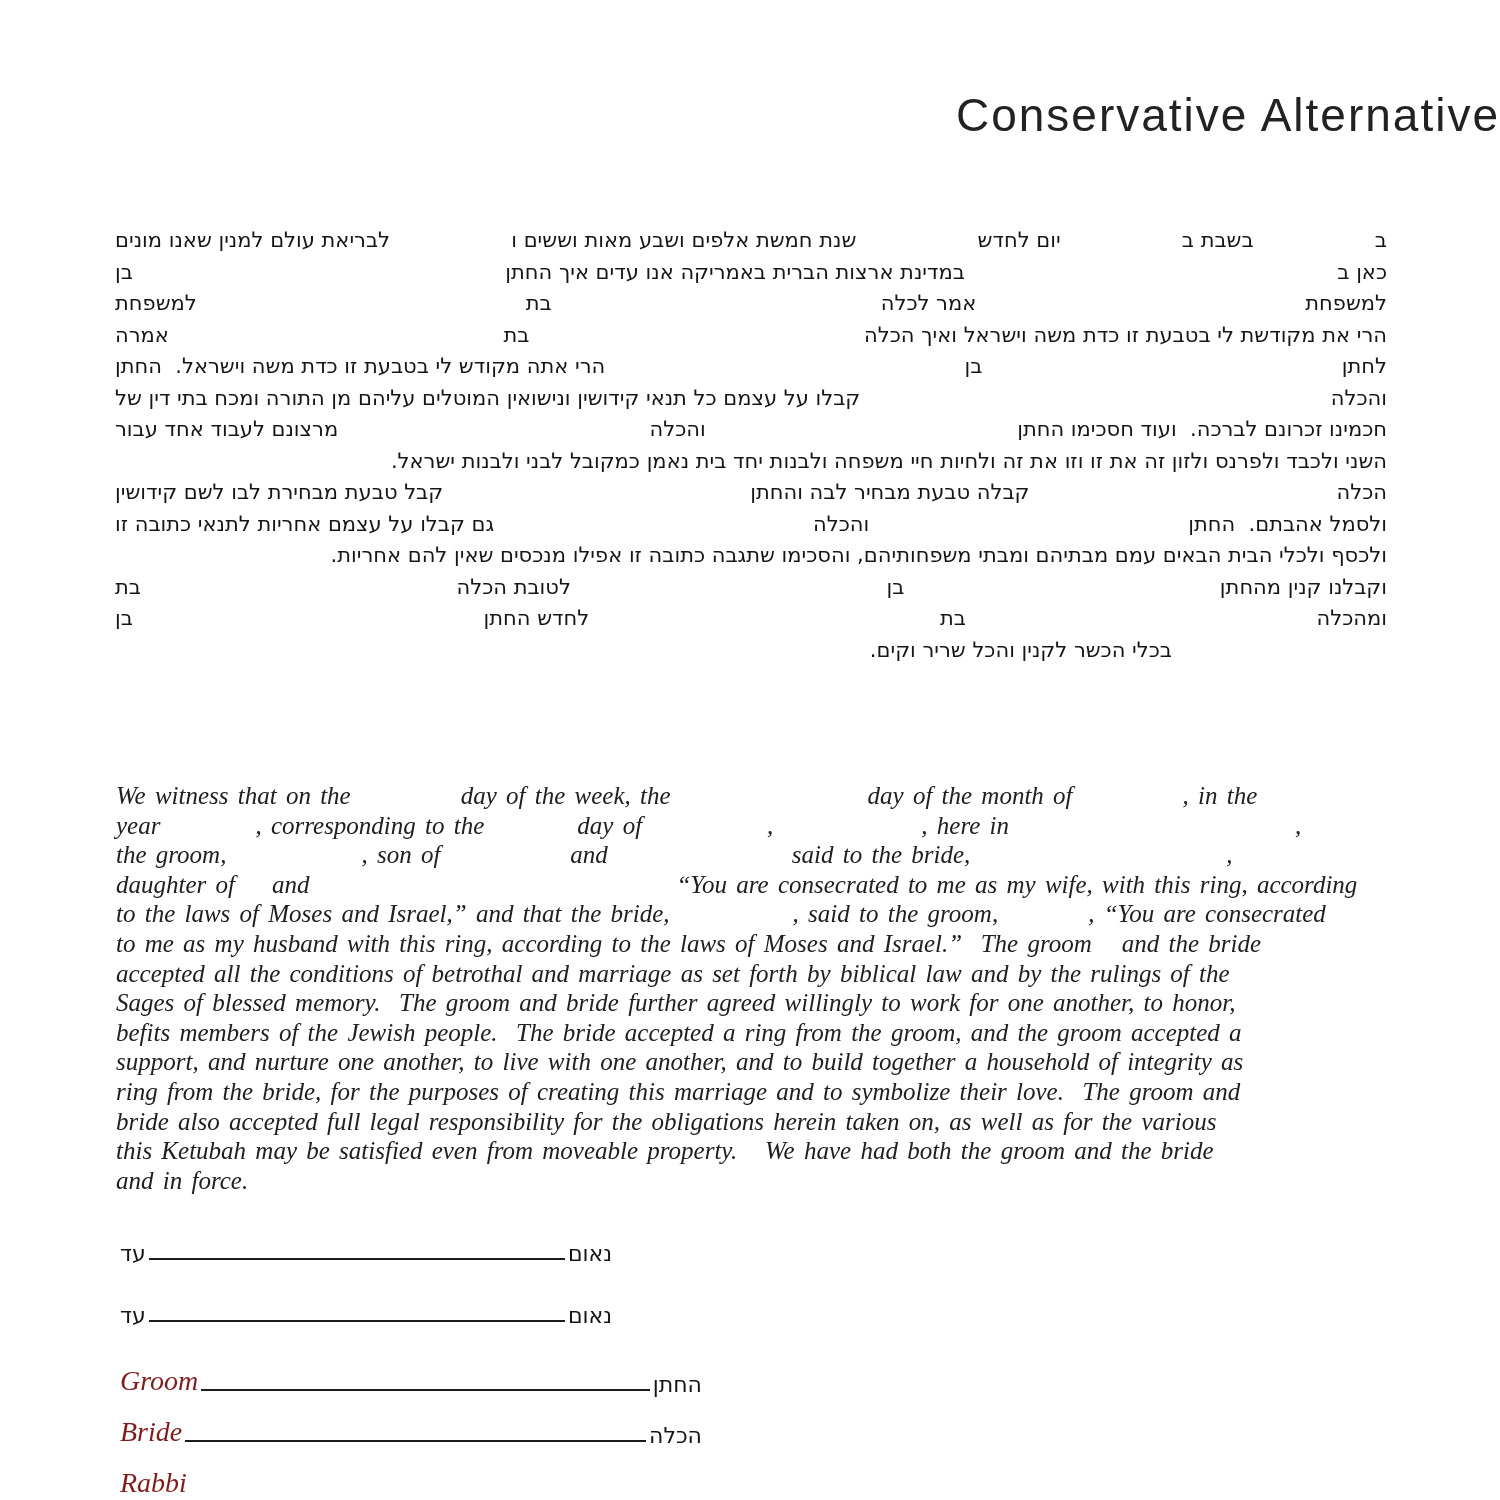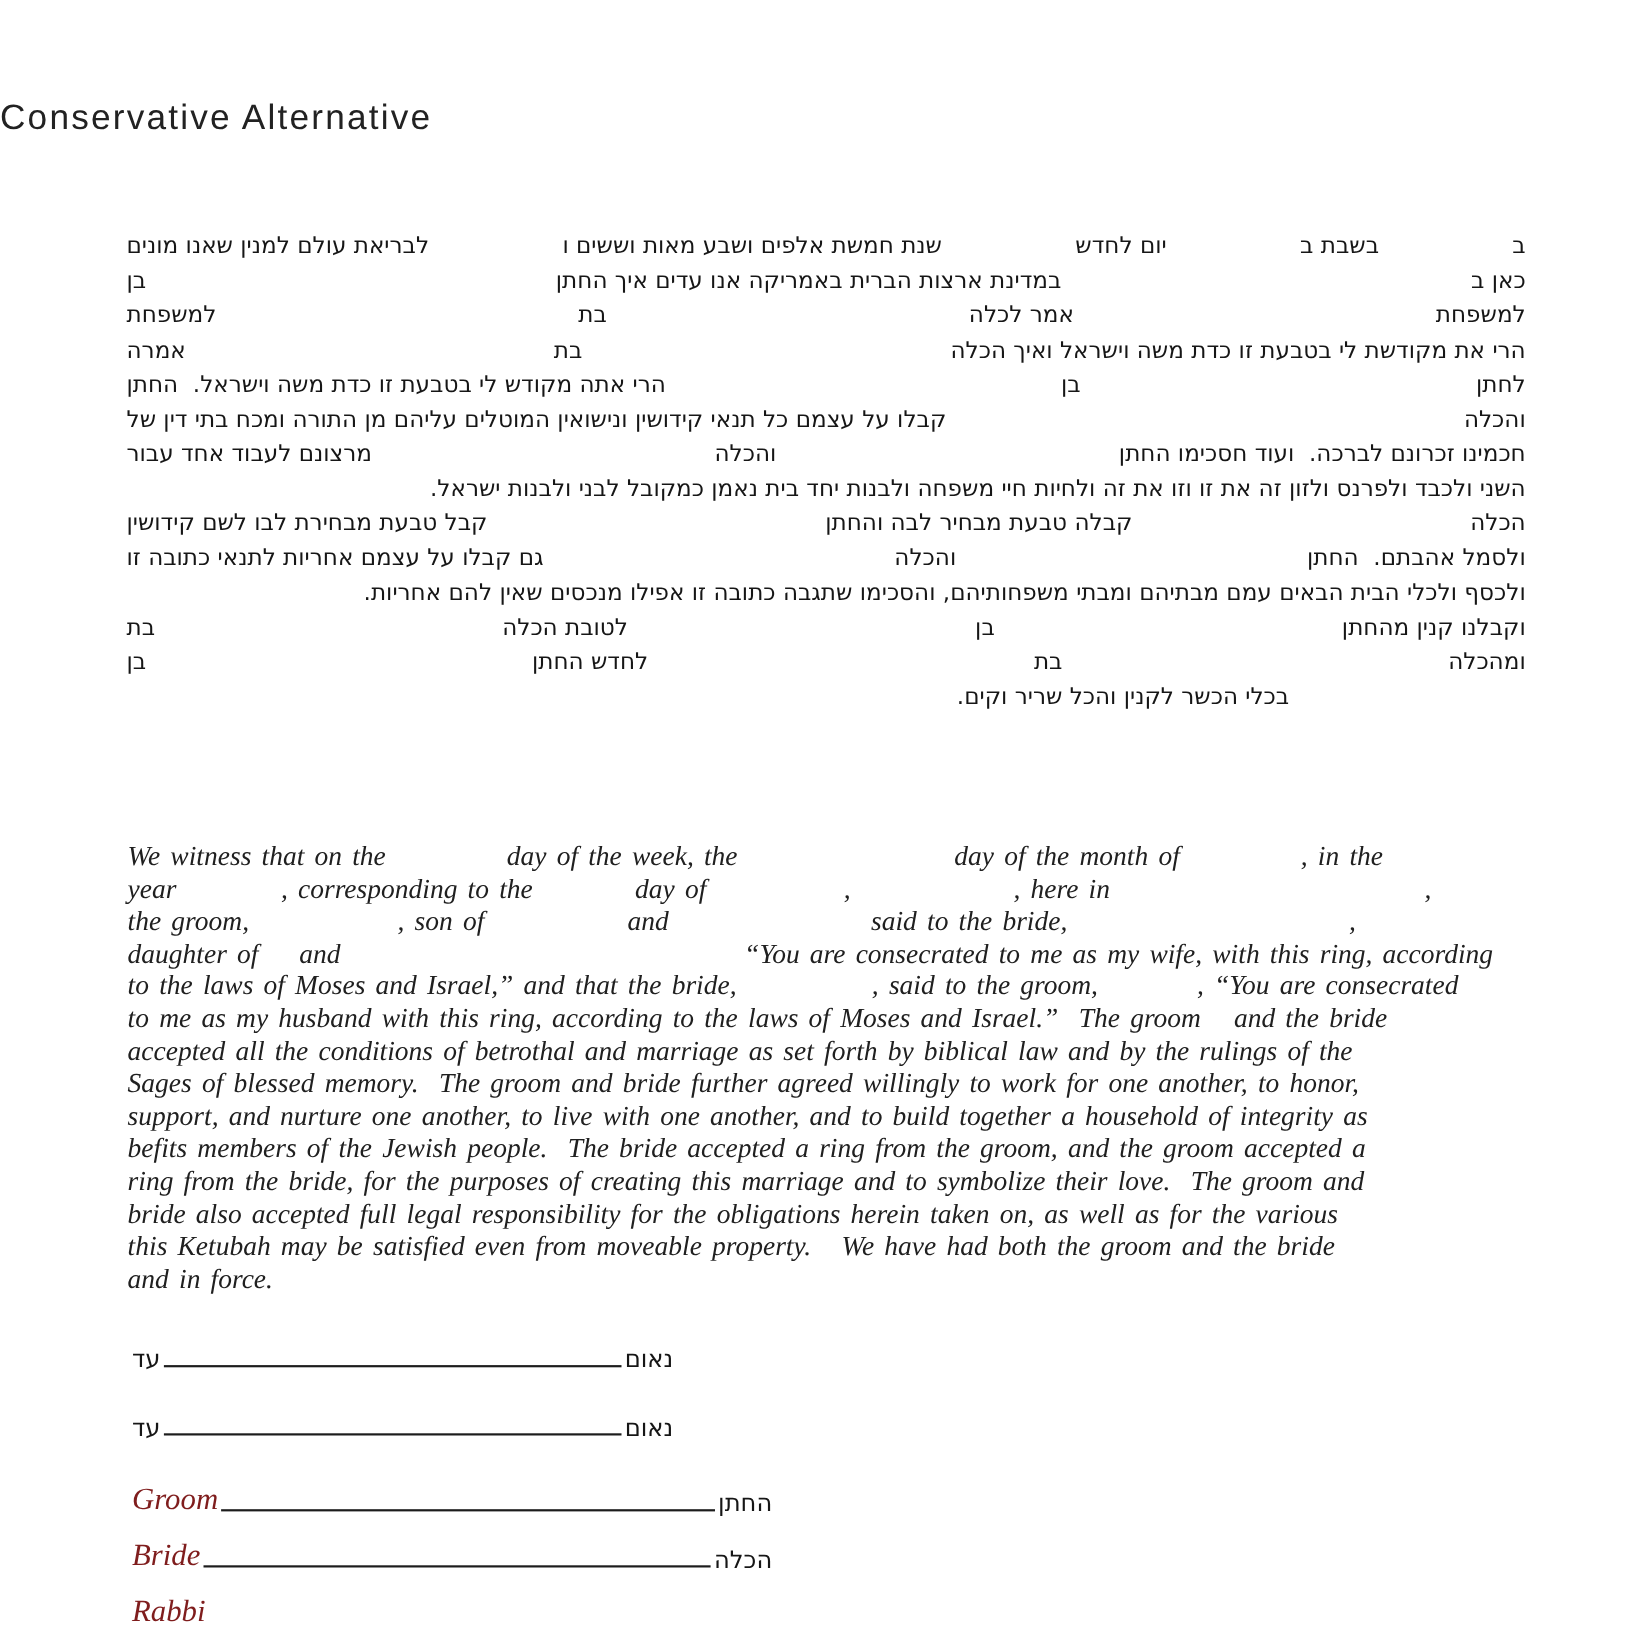--- a/index.html
+++ b/index.html
@@ -3,24 +3,24 @@
 <meta charset="utf-8">
 <style>
   * { margin:0; padding:0; box-sizing:border-box; }
   html,body { width:1500px; height:1500px; background:#ffffff; overflow:hidden; }
   body { color:#1a1a1a; font-family:"DejaVu Sans", sans-serif; }
 
   .page { position:relative; width:1500px; height:1500px; background:#ffffff; }
 
   .doc-title {
     padding-top:88px;
-    text-align:left;
+    text-align:right;
     font-family:"Liberation Sans", sans-serif;
     font-weight:400;
-    font-size:32px;
+    font-size:46px;
     letter-spacing:2px;
     color:#222222;
   }
 
   
   .hebrew-block {
     direction:rtl;
     margin:86px 113px 0 115px; 
   }
   .h-line {
@@ -151,22 +151,22 @@
 
   <div class="english-block" id="english-block">
       <div class="e-line"><span>We witness that on the</span><span class="blank" style="width: 110px;"></span><span>day of the week, the</span><span class="blank" style="width: 197px;"></span><span>day of the month of</span><span class="blank" style="width: 110px;"></span><span>, in the</span></div>
       <div class="e-line"><span>year</span><span class="blank" style="width: 95px;"></span><span>, corresponding to the</span><span class="blank" style="width: 93px;"></span><span>day of</span><span class="blank" style="width: 125px;"></span><span>,</span><span class="blank" style="width: 148px;"></span><span>, here in</span><span class="blank" style="width: 286px;"></span><span>,</span></div>
       <div class="e-line"><span>the groom,</span><span class="blank" style="width: 135px;"></span><span>, son of</span><span class="blank" style="width: 130px;"></span><span>and</span><span class="blank" style="width: 184px;"></span><span>said to the bride,</span><span class="blank" style="width: 256px;"></span><span>,</span></div>
       <div class="e-line"><span>daughter of</span><span class="blank" style="width: 37px;"></span><span>and</span><span class="blank" style="width: 367px;"></span><span>“You are consecrated to me as my wife, with this ring, according</span></div>
       <div class="e-line"><span>to the laws of Moses and Israel,” and that the bride,</span><span class="blank" style="width: 123px;"></span><span>, said to the groom,</span><span class="blank" style="width: 90px;"></span><span>, “You are consecrated</span></div>
       <div class="e-line"><span>to me as my husband with this ring, according to the laws of Moses and Israel.”  The groom</span><span class="blank" style="width: 30px;"></span><span>and the bride</span></div>
       <div class="e-line"><span>accepted all the conditions of betrothal and marriage as set forth by biblical law and by the rulings of the</span></div>
       <div class="e-line"><span>Sages of blessed memory.  The groom and bride further agreed willingly to work for one another, to honor,</span></div>
+      <div class="e-line"><span>befits members of the Jewish people.  The bride accepted a ring from the groom, and the groom accepted a</span></div>
       <div class="e-line"><span>support, and nurture one another, to live with one another, and to build together a household of integrity as</span></div>
-      <div class="e-line"><span>befits members of the Jewish people.  The bride accepted a ring from the groom, and the groom accepted a</span></div>
       <div class="e-line"><span>ring from the bride, for the purposes of creating this marriage and to symbolize their love.  The groom and</span></div>
       <div class="e-line"><span>bride also accepted full legal responsibility for the obligations herein taken on, as well as for the various</span></div>
       <div class="e-line"><span>this Ketubah may be satisfied even from moveable property.   We have had both the groom and the bride</span></div>
       <div class="e-line"><span>and in force.</span></div>
     </div>
 
   <div class="sig-block" id="sig-block">
       <div class="sig-row r-he">
         <span class="he-label">עד</span>
         <div class="line"></div>

